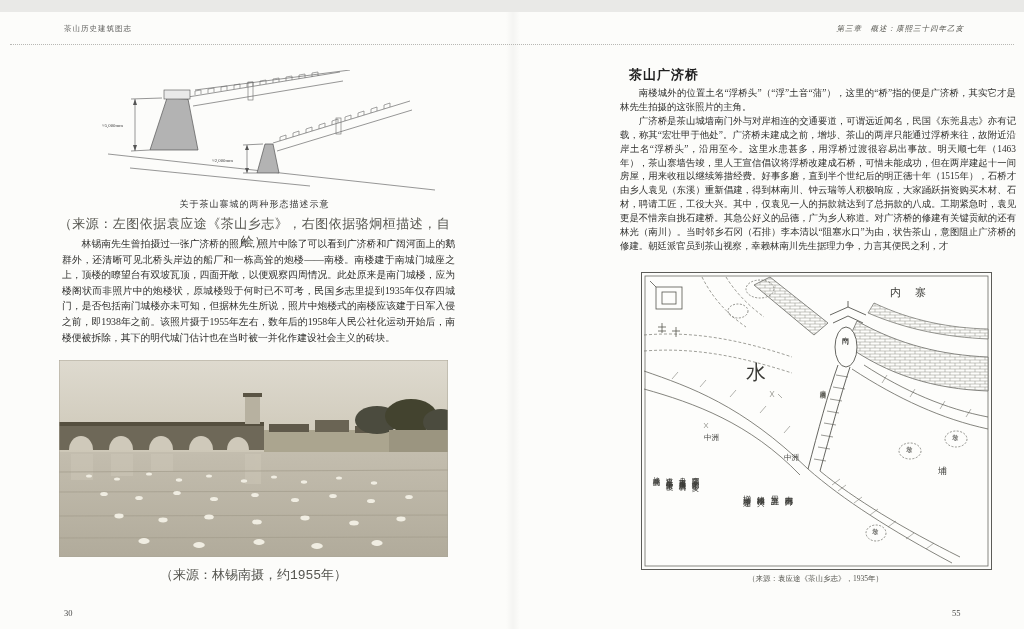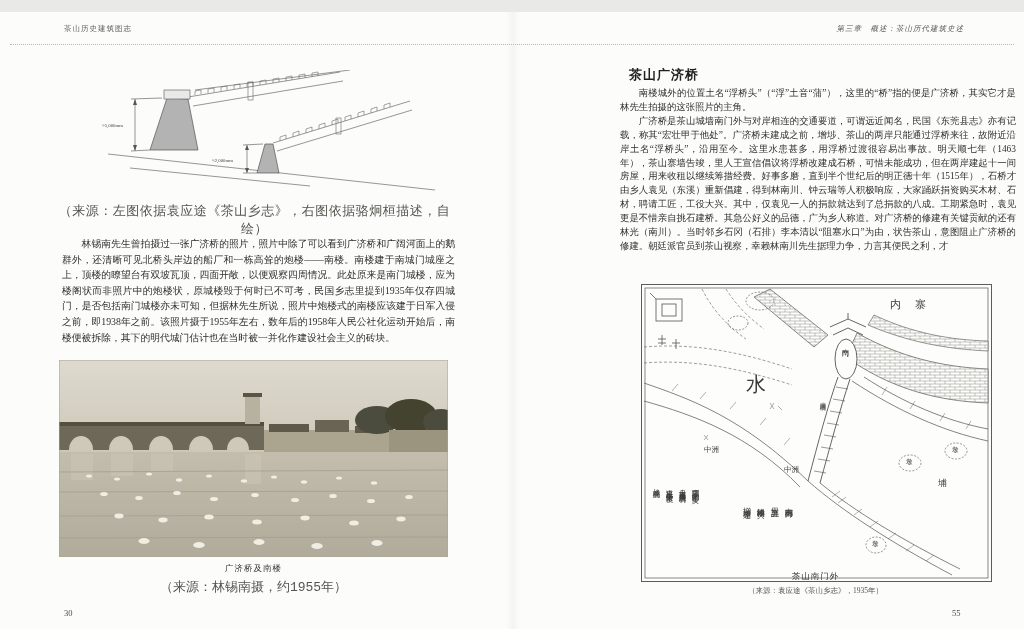--- a/index.html
+++ b/index.html
@@ -29,36 +29,36 @@
   #left-body{left:62px;top:224px;width:393px;font-size:9.8px;line-height:15.6px;}
   #right-body{left:620px;top:75px;width:396px;font-size:9.4px;line-height:13.9px;}
   .photo{position:absolute;left:59px;top:348px;width:389px;height:197px;background:#c6c1b2;}
   .photo-caption{position:absolute;left:59px;top:551px;width:389px;text-align:center;}
   .photo-caption .cap{font-size:8.5px;color:#333;letter-spacing:1px;}
   .photo-caption .src{font-size:13px;color:#55554f;margin-top:3px;font-family:Liberation Mono, monospace;}
 
   
   .section-title{position:absolute;left:629px;top:54px;font-size:13px;font-weight:bold;
     font-family:Liberation Mono, monospace;color:#1f1f1f;letter-spacing:1px;}
-  .map{position:absolute;left:641px;top:272px;width:349px;height:296px;border:1px solid #5c5c58;background:#fdfdfb;}
+  .map{position:absolute;left:641px;top:260px;width:349px;height:296px;border:1px solid #5c5c58;background:#fdfdfb;}
   .map svg{position:absolute;left:0;top:0;}
   .map-label{position:absolute;color:#3a3a36;font-family:"Liberation Serif",serif;}
   .vcol{writing-mode:vertical-rl;text-orientation:upright;letter-spacing:1px;}
   .map-caption{position:absolute;left:641px;top:559px;width:349px;text-align:center;}
   .map-caption .cap{font-size:8.5px;color:#333;letter-spacing:1px;}
   .map-caption .src{font-size:7.5px;color:#55554f;margin-top:3px;}
 </style>
 </head>
 <body>
 
 <div id="spread">
   <div class="seam"></div>
 
   <div class="running-head left">茶山历史建筑图志</div>
-  <div class="running-head right">第三章　概述：茶山历代建筑史述</div>
+  <div class="running-head right">第三章　概述：康熙三十四年乙亥</div>
   <div class="top-rule"></div>
 
   <svg class="diagram" viewBox="0 0 340 124" width="340" height="124">
     <g stroke="#6a6a6a" stroke-width="0.7" fill="none">
 
       <line x1="8" y1="84" x2="335" y2="120"></line>
       <line x1="30" y1="98" x2="210" y2="116"></line>
       <line x1="95" y1="20" x2="250" y2="0"></line>
 
       <polyline points="88,27 240,2"></polyline>
@@ -107,20 +107,21 @@
       <line x1="143" y1="75" x2="163" y2="74"></line>
       <line x1="143" y1="103" x2="157" y2="103"></line>
       <polygon points="147,75 145,80 149,80" fill="#555" stroke="none"></polygon>
       <polygon points="147,103 145,98 149,98" fill="#555" stroke="none"></polygon>
     </g>
     <text x="2" y="57" font-size="4.8" fill="#444">≈5,000mm</text>
     <text x="112" y="92" font-size="4.8" fill="#444">≈2,000mm</text>
   </svg>
 
   <div class="diag-caption">
+    <div class="cap">关于茶山寨城的两种形态描述示意</div>
     <div class="src">（来源：左图依据袁应途《茶山乡志》，右图依据骆炯桓描述，自绘）</div>
   </div>
 
   <div id="left-body" class="body-text">
     <p>林锡南先生曾拍摄过一张广济桥的照片，照片中除了可以看到广济桥和广阔河面上的鹅群外，还清晰可见北桥头岸边的船厂和一栋高耸的炮楼——南楼。南楼建于南城门城座之上，顶楼的瞭望台有双坡瓦顶，四面开敞，以便观察四周情况。此处原来是南门城楼，应为楼阁状而非照片中的炮楼状，原城楼毁于何时已不可考，民国乡志里提到1935年仅存四城门，是否包括南门城楼亦未可知，但据林先生所说，照片中炮楼式的南楼应该建于日军入侵之前，即1938年之前。该照片摄于1955年左右，数年后的1958年人民公社化运动开始后，南楼便被拆除，其下的明代城门估计也在当时被一并化作建设社会主义的砖块。</p>
   </div>
 
   <svg class="photo" viewBox="0 0 389 197" width="389" height="197">
     <defs>
       <linearGradient id="sky" x1="0" y1="0" x2="0" y2="1">
@@ -204,21 +205,20 @@
       <ellipse cx="85" cy="181" rx="5.6" ry="3"></ellipse>
         <ellipse cx="140" cy="185" rx="5.8" ry="3"></ellipse>
       <ellipse cx="200" cy="182" rx="5.6" ry="3"></ellipse>
         <ellipse cx="258" cy="186" rx="5.8" ry="3"></ellipse>
       <ellipse cx="318" cy="183" rx="5.6" ry="3"></ellipse>
     </g>
     <rect width="389" height="197" fill="none" stroke="#a9a496" stroke-width="1"></rect>
   </svg>
 
   <div class="photo-caption">
-    <div class="cap">广济桥及南楼</div>
     <div class="src">（来源：林锡南摄，约1955年）</div>
   </div>
 
   <div class="pagenum left">30</div>
 
   <div class="section-title">茶山广济桥</div>
 
   <div id="right-body" class="body-text">
     <p>南楼城外的位置土名“浮桥头”（“浮”土音“蒲”），这里的“桥”指的便是广济桥，其实它才是林先生拍摄的这张照片的主角。</p>
     <p>广济桥是茶山城墙南门外与对岸相连的交通要道，可谓远近闻名，民国《东莞县志》亦有记载，称其“宏壮甲于他处”。广济桥未建成之前，增埗、茶山的两岸只能通过浮桥来往，故附近沿岸土名“浮桥头”，沿用至今。这里水患甚多，用浮桥过渡很容易出事故。明天顺七年（1463年），茶山寨墙告竣，里人王宣信倡议将浮桥改建成石桥，可惜未能成功，但在两岸建起十一间房屋，用来收租以继续筹措经费。好事多磨，直到半个世纪后的明正德十年（1515年），石桥才由乡人袁见（东溪）重新倡建，得到林南川、钟云瑞等人积极响应，大家踊跃捐资购买木材、石材，聘请工匠，工役大兴。其中，仅袁见一人的捐款就达到了总捐款的八成。工期紧急时，袁见更是不惜亲自挑石建桥。其急公好义的品德，广为乡人称道。对广济桥的修建有关键贡献的还有林光（南川）。当时邻乡石冈（石排）李本清以“阻塞水口”为由，状告茶山，意图阻止广济桥的修建。朝廷派官员到茶山视察，幸赖林南川先生据理力争，力言其便民之利，才</p>
@@ -318,18 +318,17 @@
     <div class="map-label vcol" style="left:126px;top:216px;font-size:8px;height:72px;">里許至三</div>
     <div class="map-label vcol" style="left:112px;top:216px;font-size:8px;height:72px;">緣橋即與</div>
     <div class="map-label vcol" style="left:98px;top:216px;font-size:8px;height:72px;">增埗相連</div>
     <div class="map-label vcol" style="left:48px;top:198px;font-size:7.5px;height:84px;">康熙三十四年乙亥</div>
     <div class="map-label vcol" style="left:35px;top:198px;font-size:7.5px;height:84px;">十月重修廣濟橋</div>
     <div class="map-label vcol" style="left:22px;top:198px;font-size:7.5px;height:84px;">道光三年癸未復</div>
     <div class="map-label vcol" style="left:9px;top:198px;font-size:7.5px;height:84px;">修橋面</div>
   </div>
 
   <div class="map-caption">
-    <div class="cap">茶山南门外</div>
     <div class="src">（来源：袁应途《茶山乡志》，1935年）</div>
   </div>
 
   <div class="pagenum right">55</div>
 </div>
 
 </body></html>

